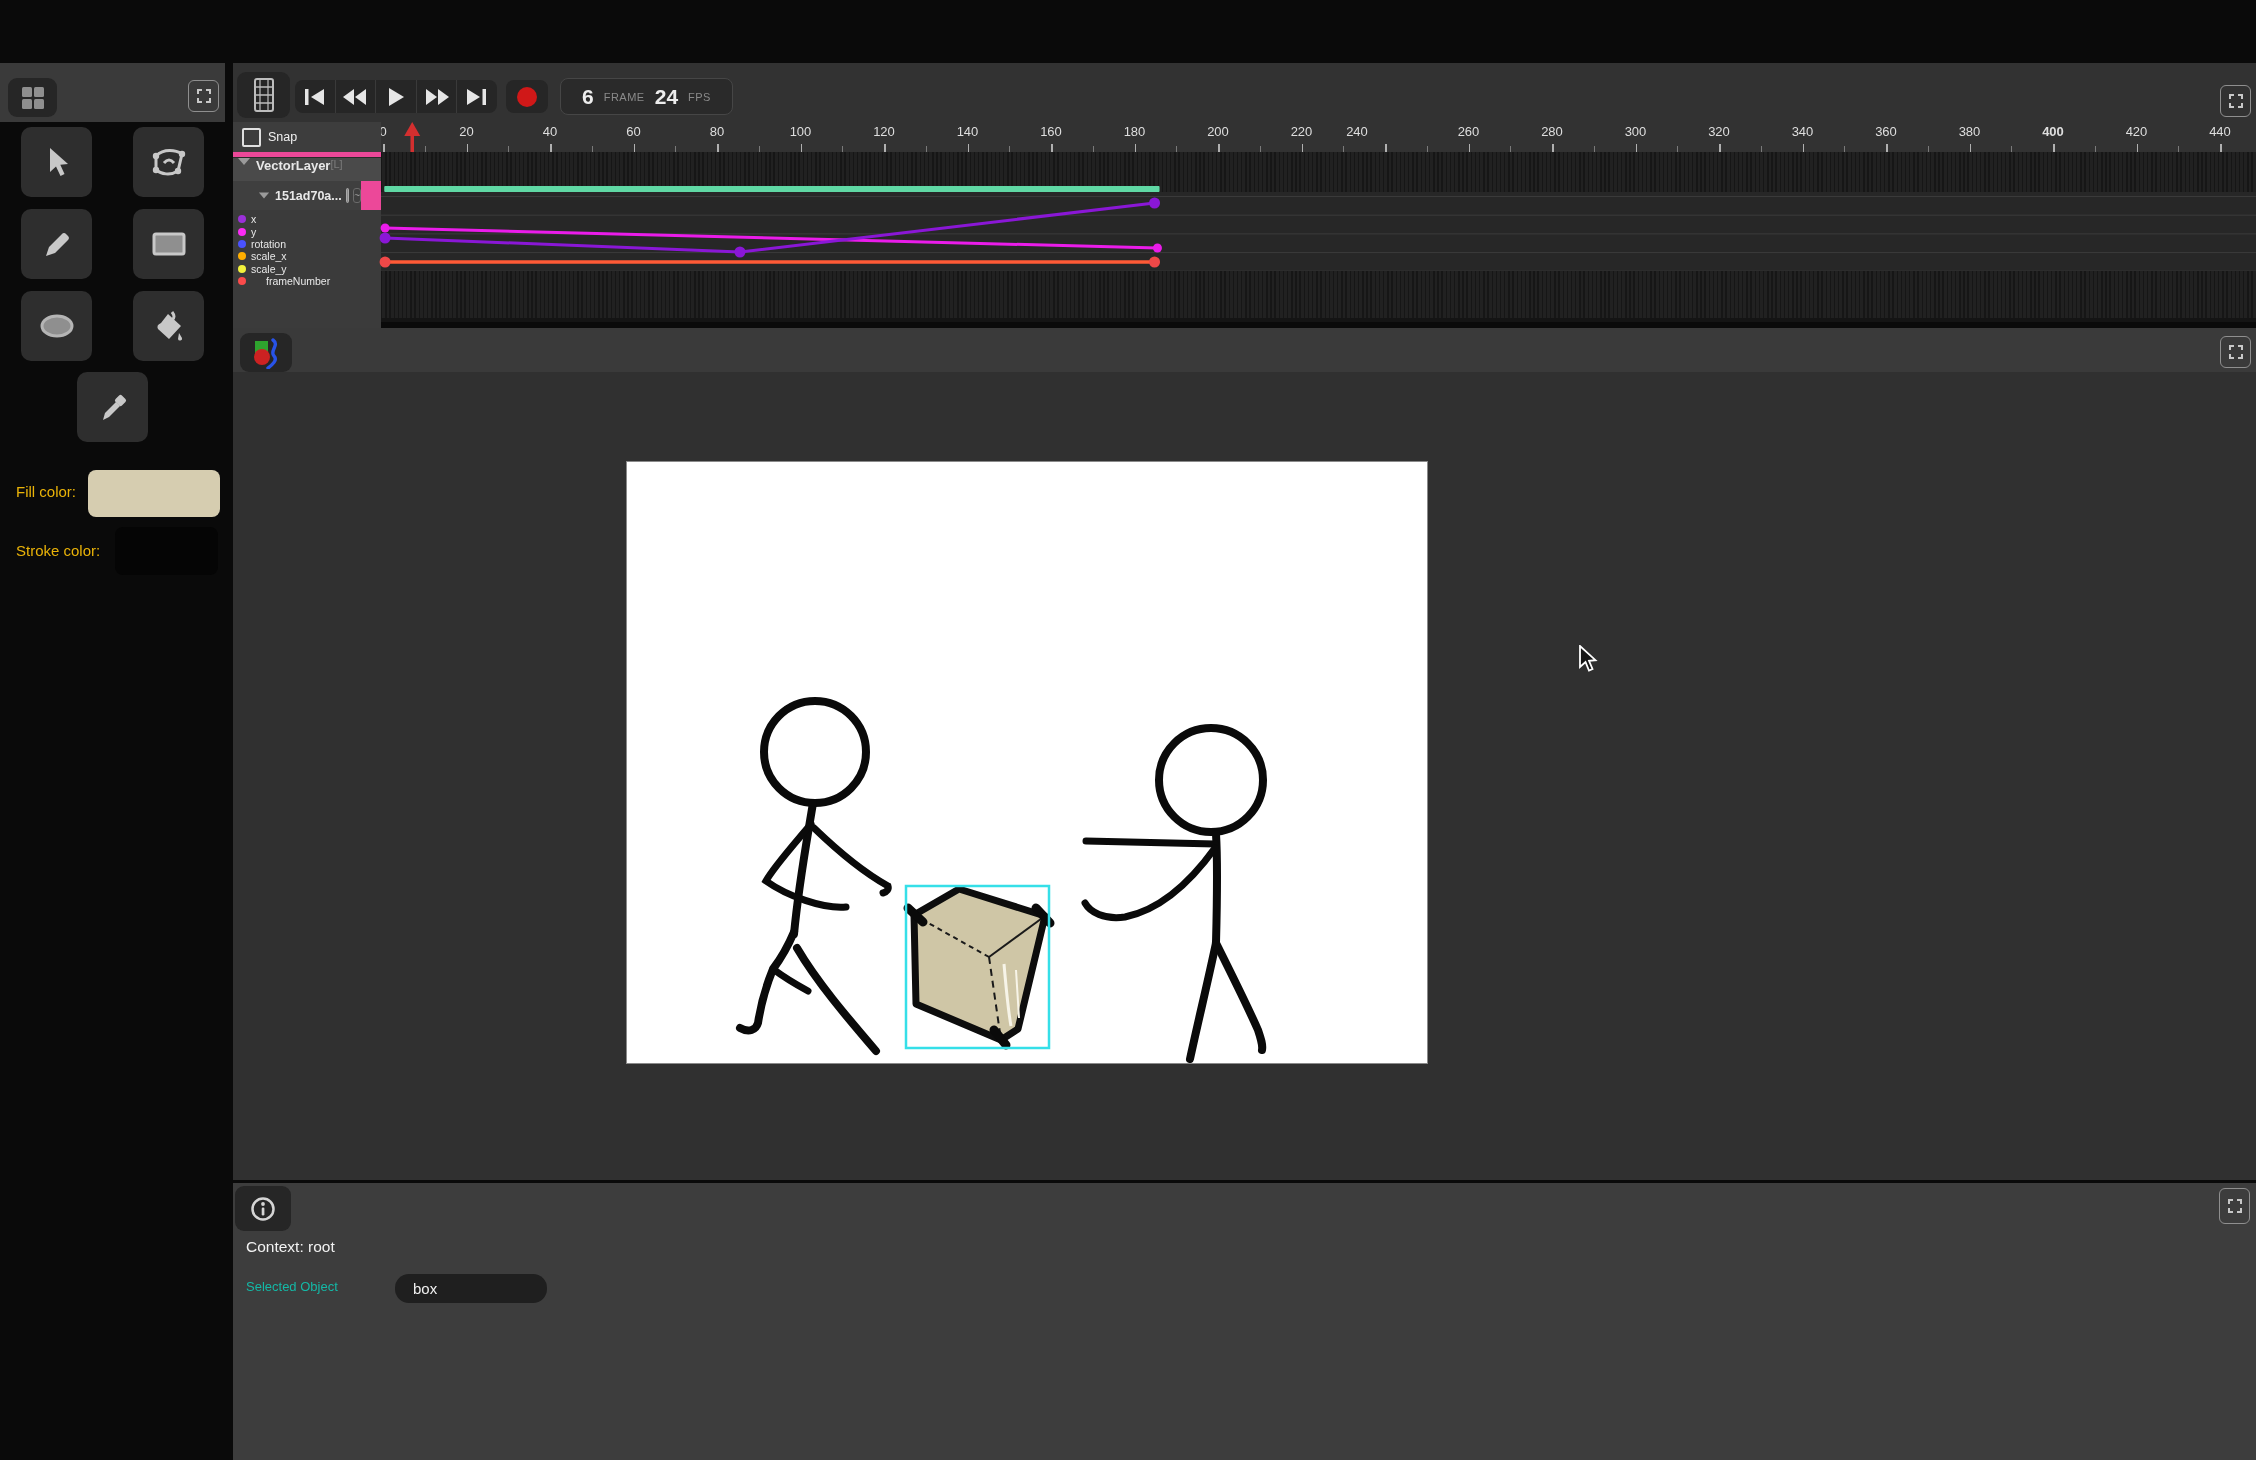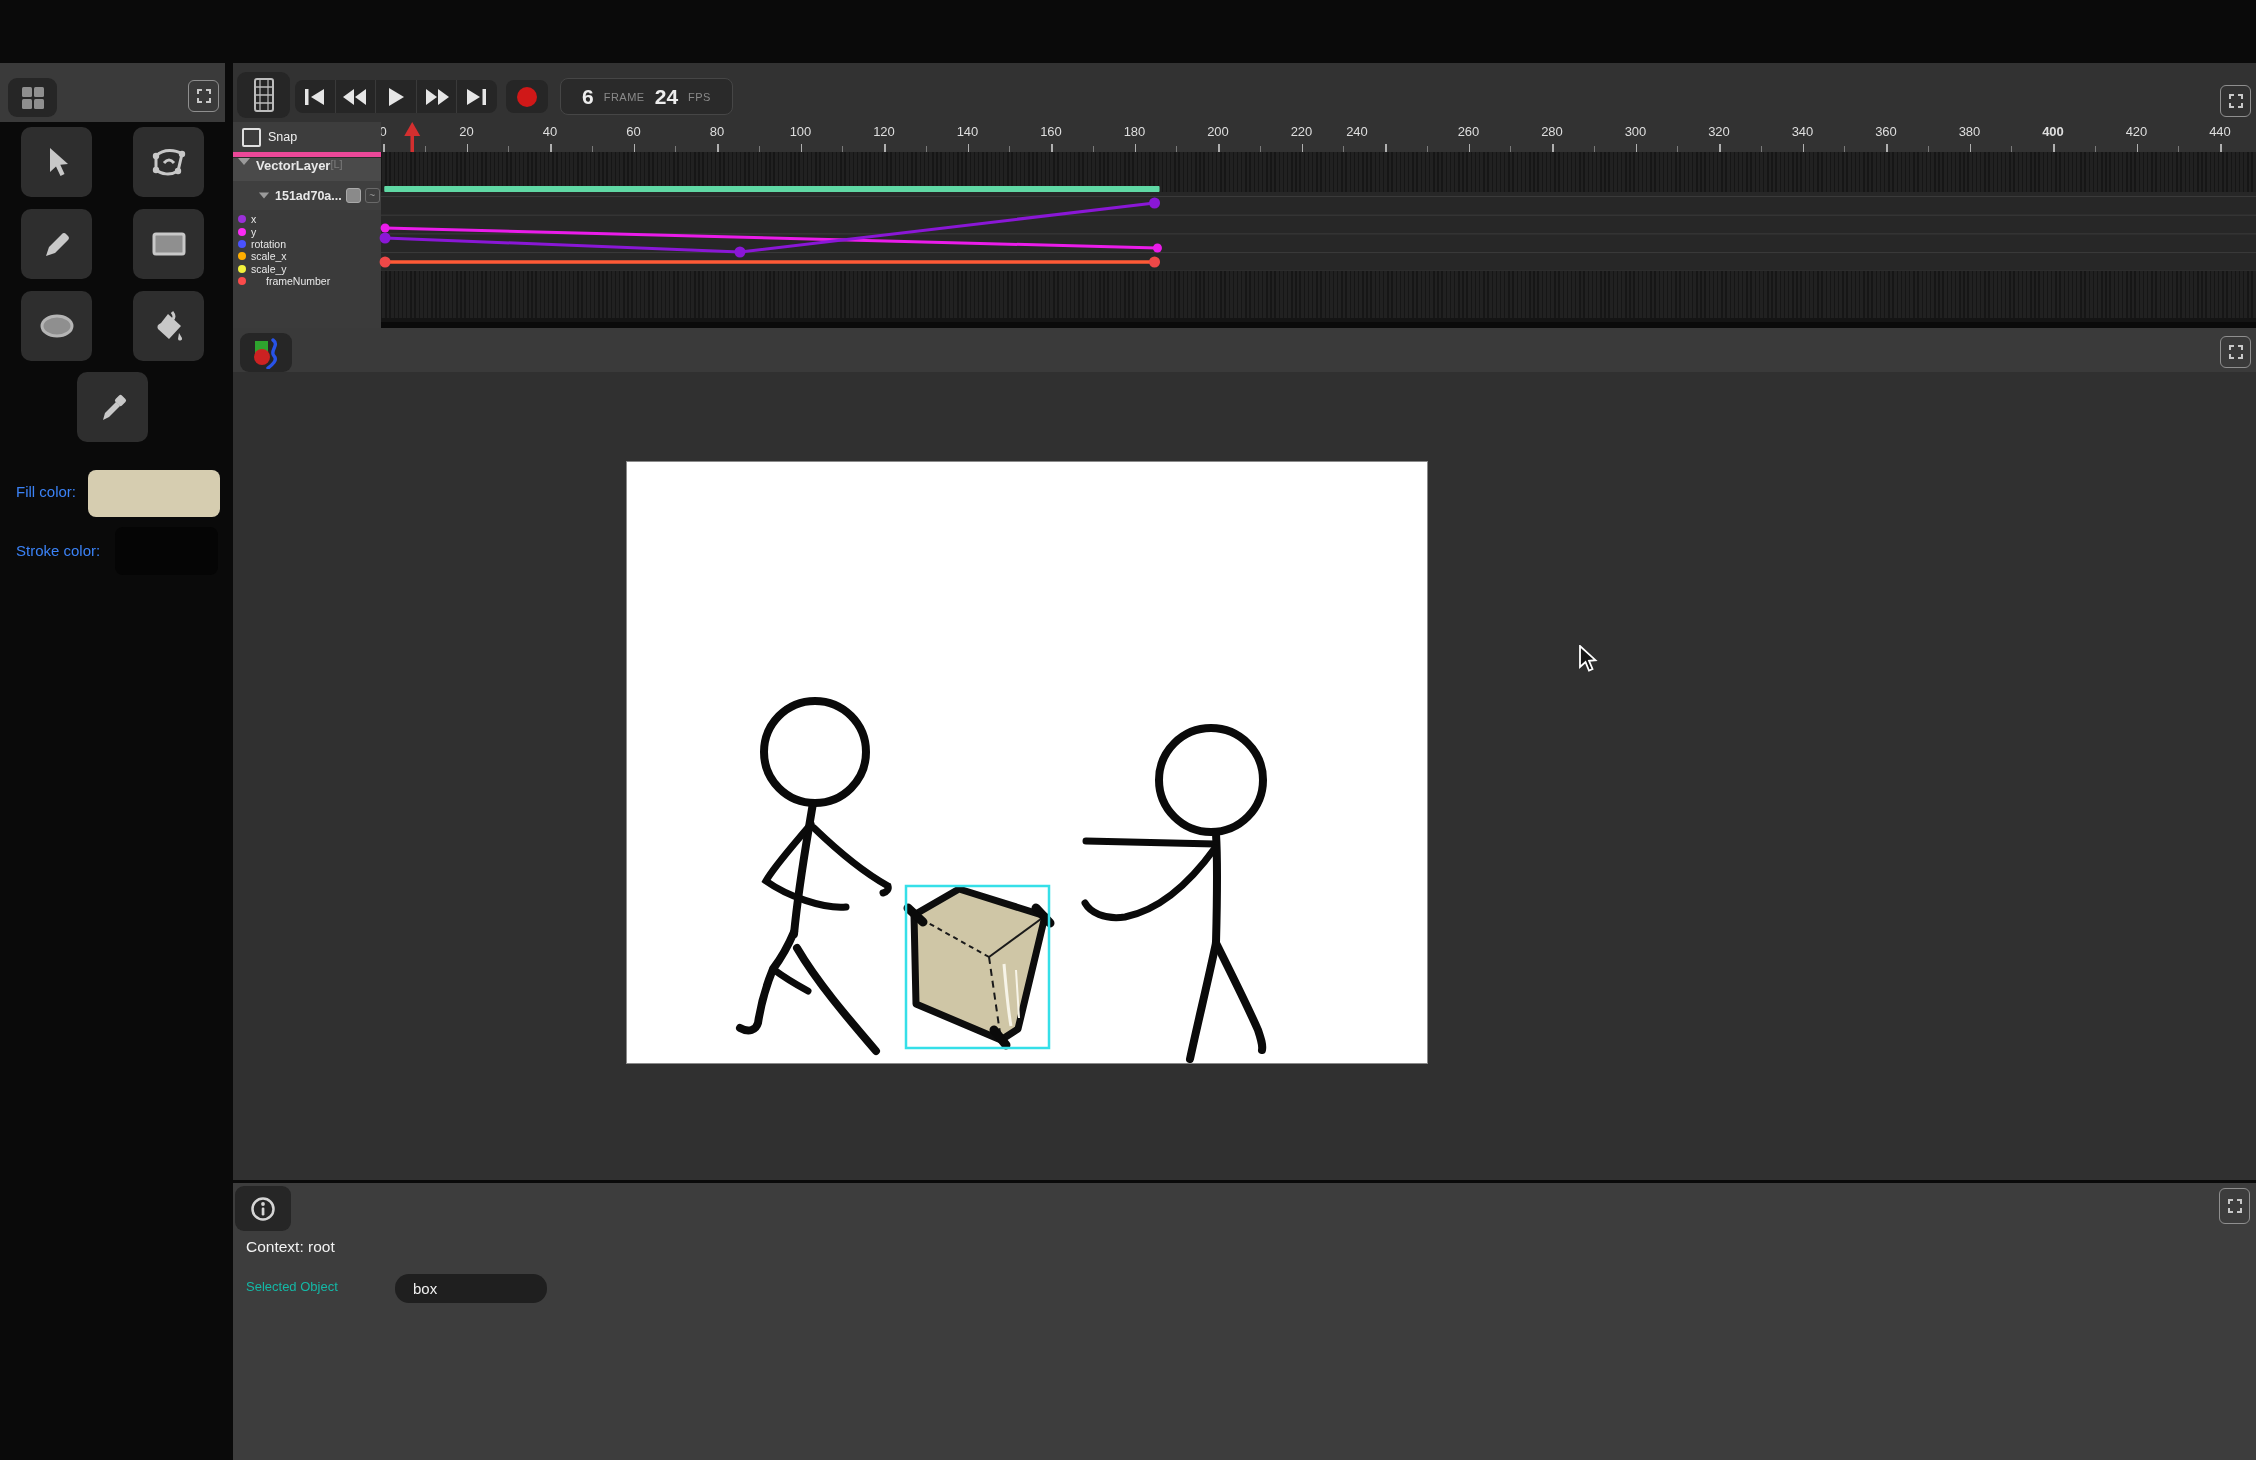--- a/index.html
+++ b/index.html
@@ -10,21 +10,21 @@
   #title{position:absolute;left:0;right:0;top:10px;text-align:center;font-size:18px;font-weight:bold;color:#e8e8e8;}
   .wctl{position:absolute;top:11px;width:22px;height:22px;display:flex;align-items:center;justify-content:center;}
   #menubar{position:absolute;left:0;top:44px;width:2256px;height:31px;background:#2b2b2b;display:flex;align-items:center;padding-left:9px;box-sizing:border-box;}
   .menu-item{font-size:15.5px;color:#e4e4e4;margin-right:19px;cursor:default;}
   
   #sidebar{position:absolute;left:0;top:63px;width:225px;height:1397px;background:#0a0a0a;}
   #sidebar-header{position:absolute;left:0;top:0;width:225px;height:59px;background:#3a3a3a;}
   .panel-btn{position:absolute;background:#262626;border-radius:9px;display:flex;align-items:center;justify-content:center;}
   .expand-btn{position:absolute;width:29px;height:30px;border:1.5px solid #8f8f8f;border-radius:6px;background:transparent;display:flex;align-items:center;justify-content:center;}
   .tool-btn{position:absolute;width:71px;height:70px;background:#2e2e2e;border-radius:10px;display:flex;align-items:center;justify-content:center;}
-  .swatch-label{position:absolute;font-size:15px;color:#3b82f6;}
+  .swatch-label{position:absolute;font-size:15px;color:#eab308;}
   .swatch{position:absolute;border-radius:8px;}
   
   #timeline{position:absolute;left:233px;top:63px;width:2023px;height:259px;background:#323232;}
   #transport-group{position:absolute;left:62px;top:17px;width:202px;height:33px;background:#262626;border-radius:8px;display:flex;}
   .tbtn{flex:1;display:flex;align-items:center;justify-content:center;border-right:1px solid #3a3a3a;}
   .tbtn:last-child{border-right:none;}
   #record-btn{position:absolute;left:273px;top:17px;width:42px;height:33px;background:#262626;border-radius:8px;display:flex;align-items:center;justify-content:center;}
   #record-dot{width:20px;height:20px;border-radius:50%;background:#d01818;}
   #frame-panel{position:absolute;left:327px;top:15px;width:173px;height:37px;background:#2a2a2a;border:1px solid #464646;border-radius:8px;
      display:flex;align-items:center;justify-content:center;gap:10px;box-sizing:border-box;}
@@ -40,21 +40,21 @@
      background-image:linear-gradient(#3a3a3a 1px,transparent 1px);background-size:100% 18.7px;background-position:0 4px;}
   #stripes-bottom{top:208px;height:47px;}
   #tl-bottom-edge{position:absolute;left:0;right:0;top:255px;height:4px;background:#141414;}
   #curve-overlay{position:absolute;left:0;top:0;pointer-events:none;}
   
   #layer-col{position:absolute;left:0;top:59px;width:148px;height:200px;background:#ec4899;}
   #snap-row{position:absolute;left:0;top:0;width:148px;height:30px;background:#3d3d3d;display:flex;align-items:center;}
   #snap-box{width:15px;height:15px;border:2px solid #e0e0e0;border-radius:2px;margin-left:9px;background:transparent;}
   #snap-label{font-size:12.5px;color:#f0f0f0;margin-left:7px;}
   #vlayer-row{position:absolute;left:0;top:35px;width:148px;height:23px;background:#4a4a4a;display:flex;align-items:flex-start;border-top:1px solid #2a2a2a;}
-  #object-row{position:absolute;left:0;top:59px;width:148px;height:29px;background:#3f3f3f;display:flex;align-items:center;}
+  #object-row{position:absolute;left:0;top:59px;width:128px;height:29px;background:#3f3f3f;display:flex;align-items:center;}
   #prop-area{position:absolute;left:0;top:88px;width:148px;height:146px;background:#3b3b3b;}
   .tri{width:0;height:0;border-left:6px solid transparent;border-right:6px solid transparent;border-top:7px solid #9a9a9a;}
   .prop-row{position:absolute;left:0;width:148px;height:12.4px;display:flex;align-items:center;}
   .prop-dot{width:8px;height:8px;border-radius:50%;margin-left:5px;}
   .prop-label{font-size:10.5px;color:#e8e8e8;margin-left:5px;}
   .mini-btn{width:15px;height:15px;border-radius:3px;box-sizing:border-box;}
   
   #canvas-panel{position:absolute;left:233px;top:328px;width:2023px;height:852px;background:#303030;}
   #canvas-header{position:absolute;left:0;top:0;width:2023px;height:44px;background:#3a3a3a;}
   #stage{position:absolute;left:394px;top:134px;width:800px;height:601px;background:#ffffff;outline:1px solid #8a8a8a;}

